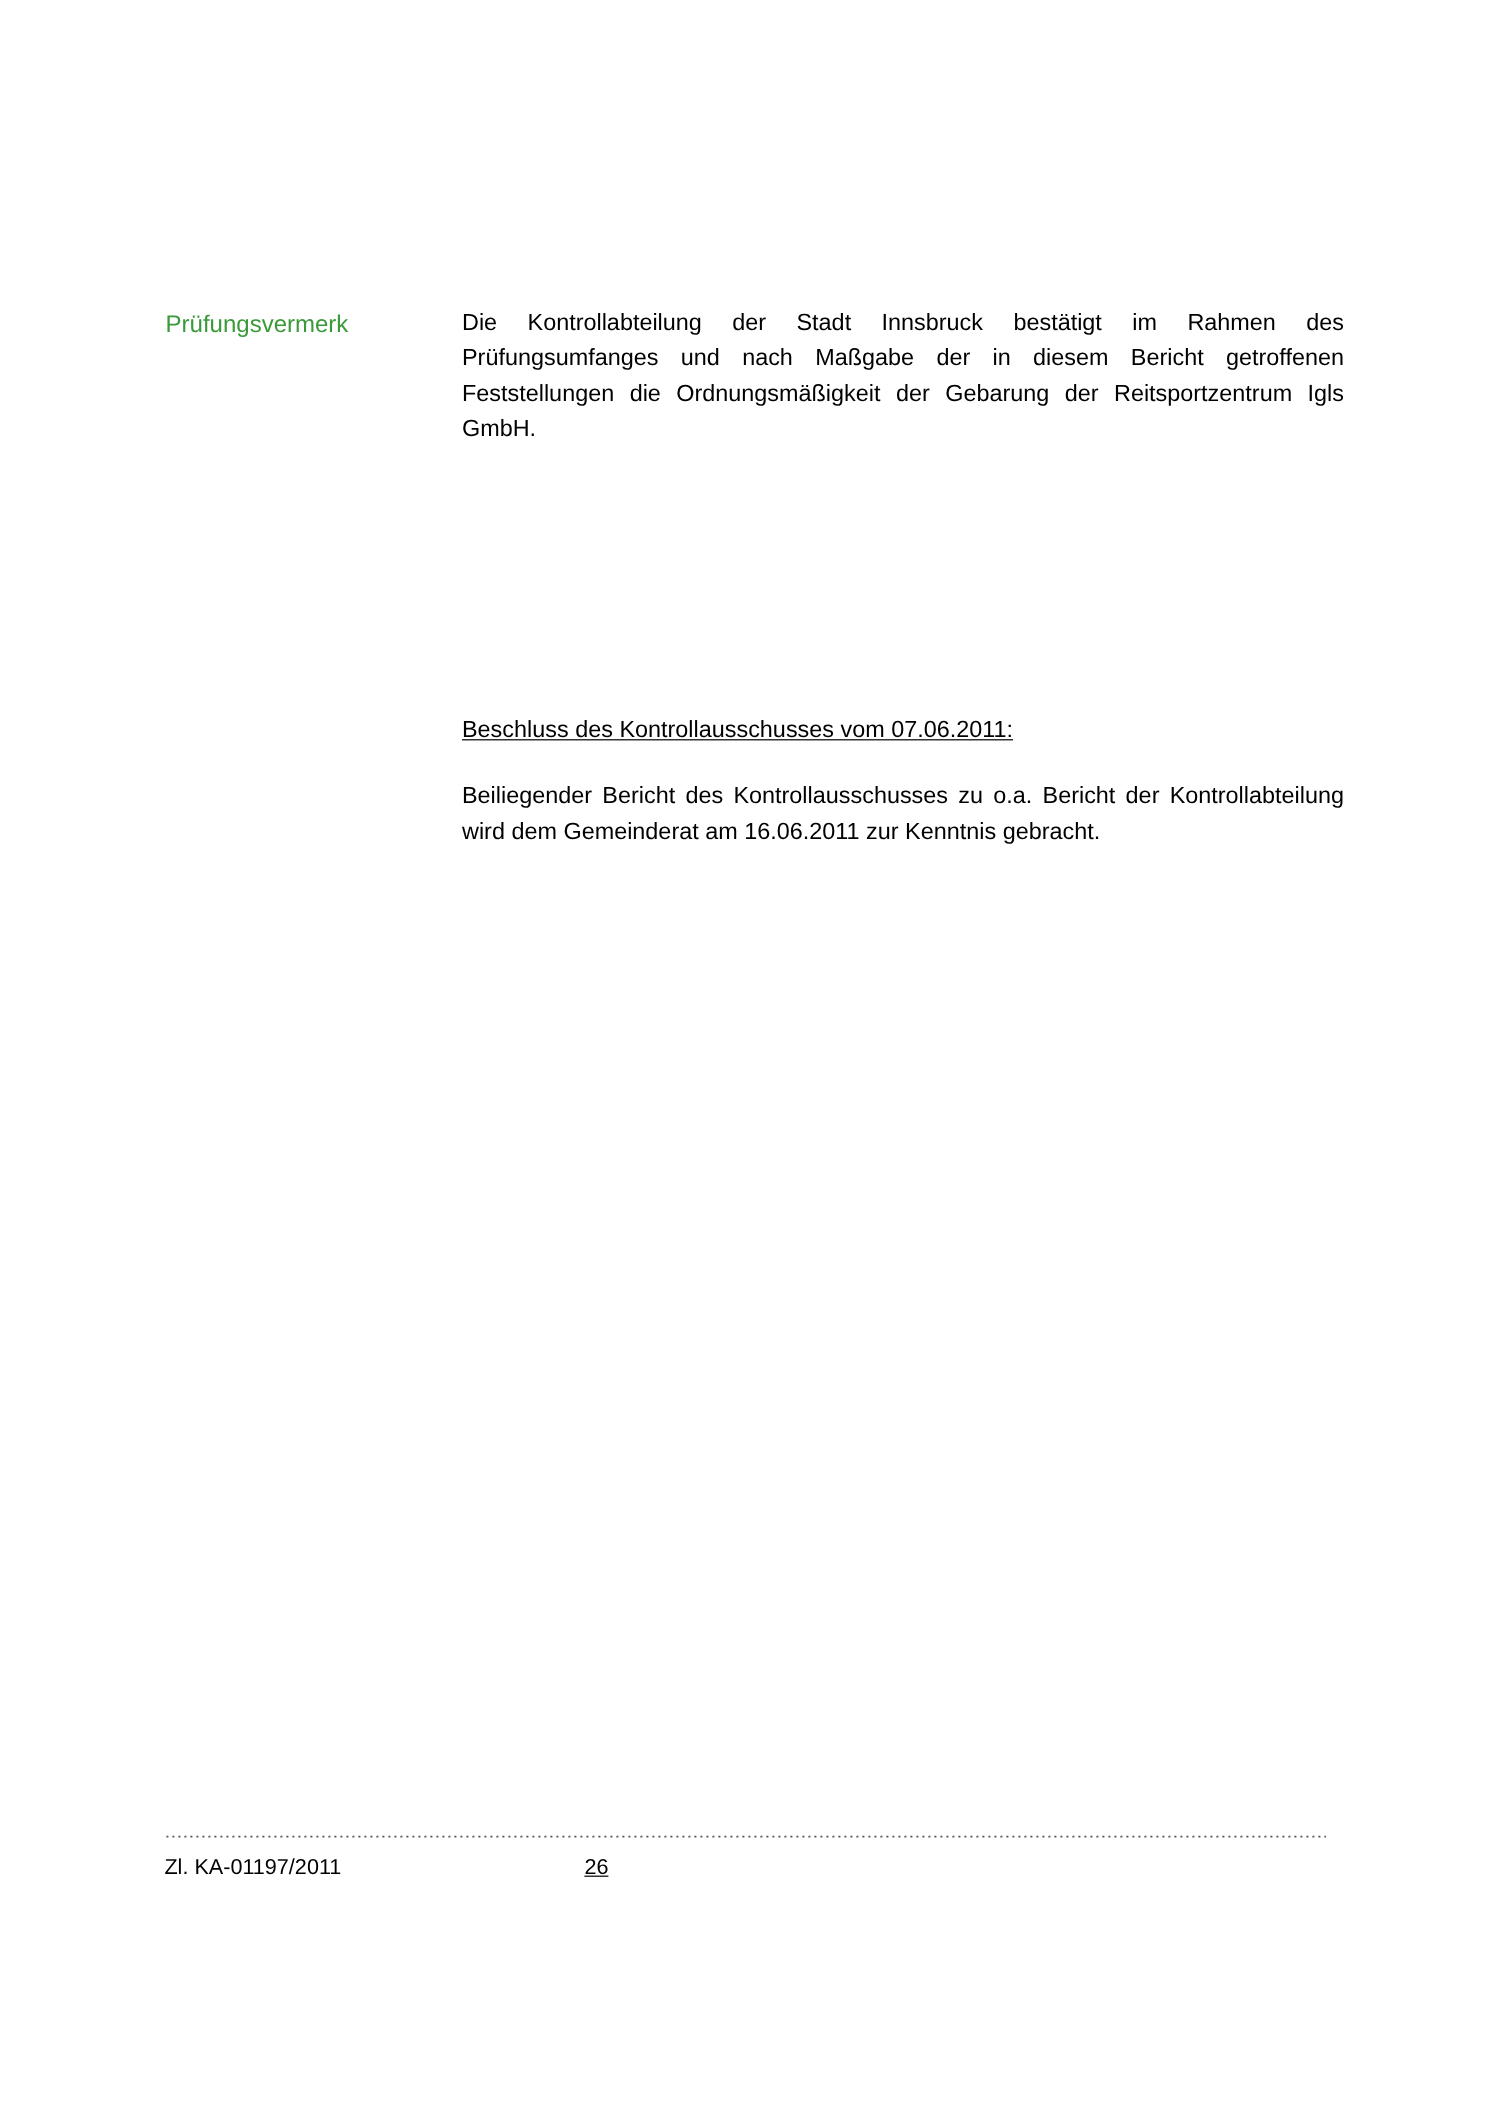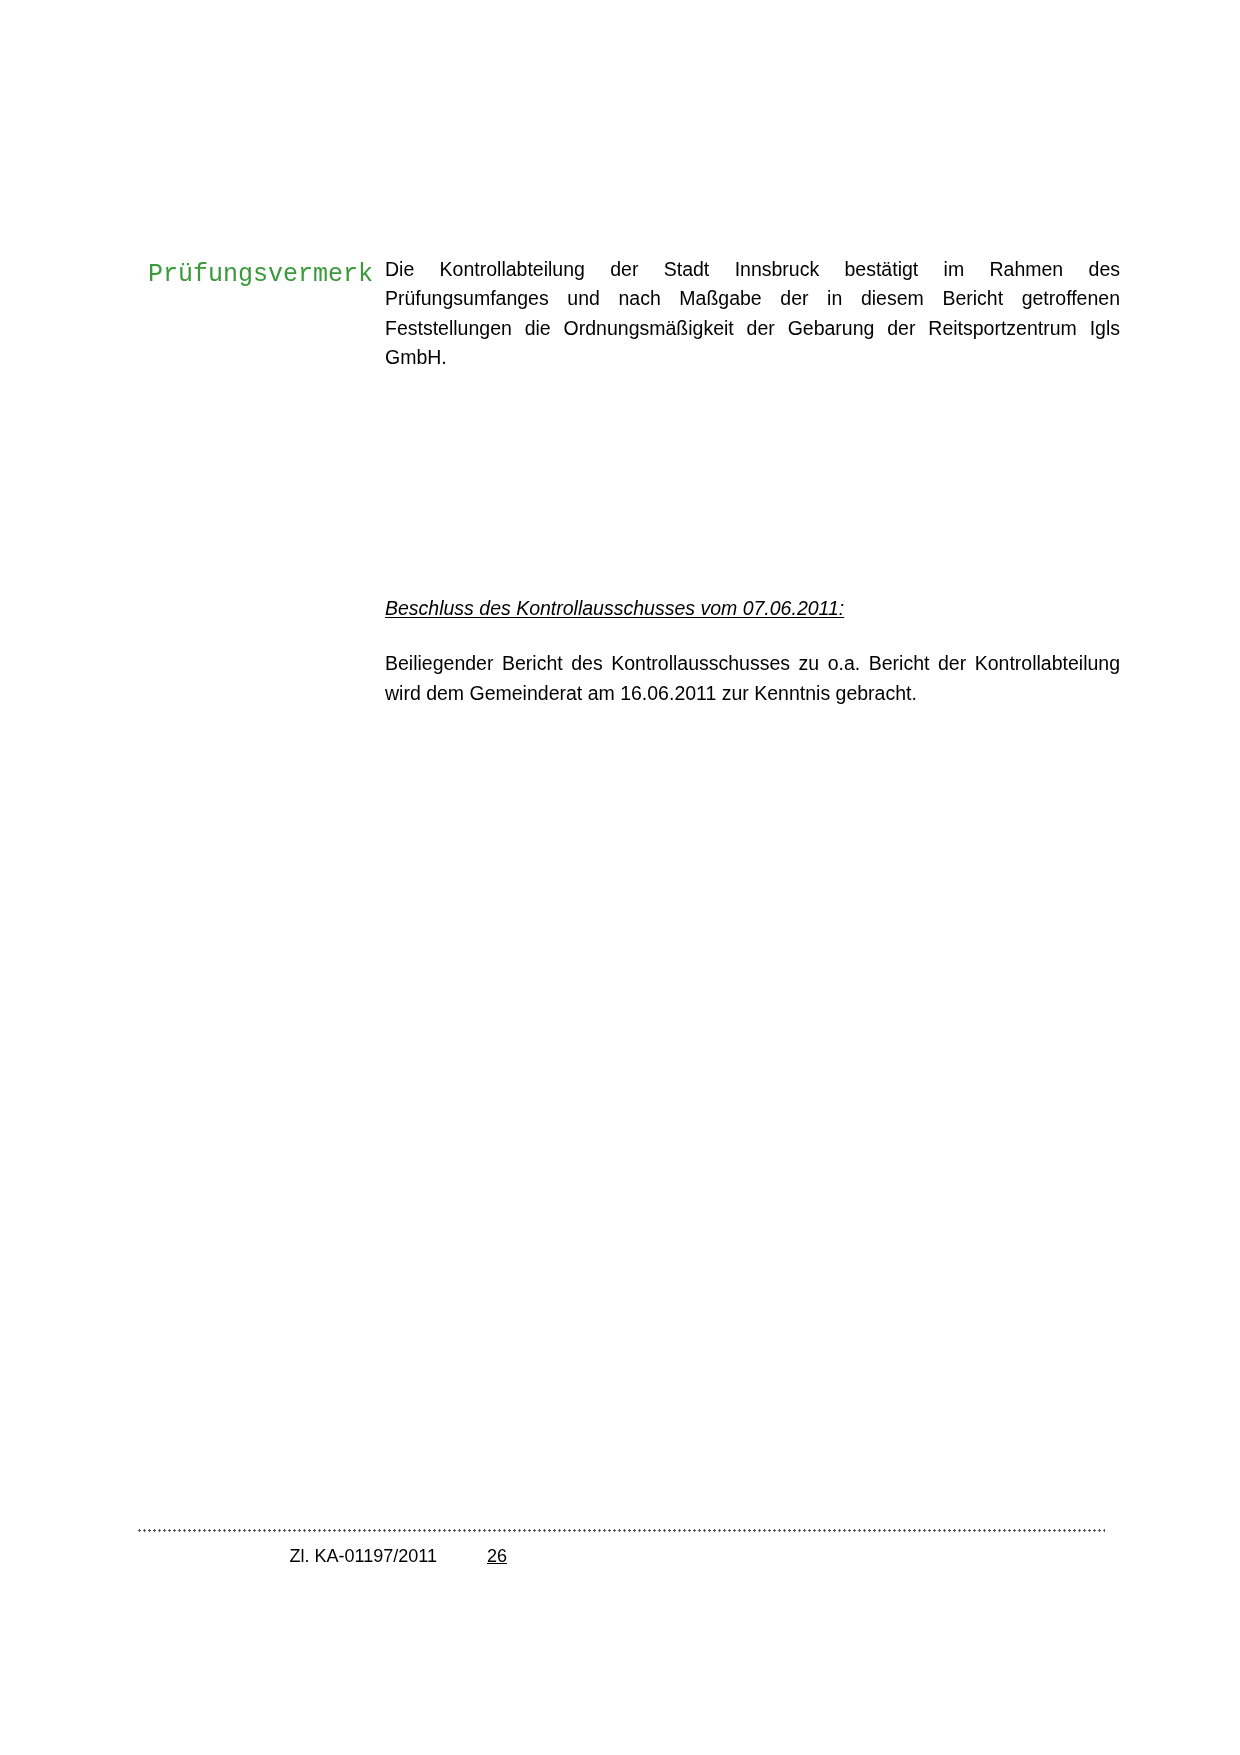--- a/index.html
+++ b/index.html
@@ -46,26 +46,25 @@
     background-image: radial-gradient(circle, #3a9a3a 0 1.2px, transparent 1.4px);
     background-size: 5px 3px;
     background-repeat: repeat-x;
     background-position: left center;
   }
 
   
   .margin-note {
     position: absolute;
     top: 258px;
-    left: 148px;
+    left: 138px;
     width: 240px;
     color: #3a9a3a;
-    font-size: 25px;
+    font-size: 20px;
     line-height: 1.35;
-    font-family: Liberation Mono, monospace;
   }
 
   
   .body-col {
     position: absolute;
     left: 385px;
     width: 735px;
     top: 255px;
   }
   .para {
@@ -84,21 +83,20 @@
   }
 
   .decision-heading {
     font-size: 19.5px;
     line-height: 1.5;
     margin: 0 0 26px 0;
   }
   .decision-heading span.u {
     text-decoration: underline;
     text-underline-offset: 2px;
-    font-style: italic;
   }
 
   .para-underline-lead {
     text-underline-offset: 2px;
   }
 
   
   .footer {
     position: absolute;
     left: 137px;
@@ -113,21 +111,21 @@
     background-repeat: repeat-x;
     background-position: left center;
   }
   .footer-row {
     margin-top: 14px;
     display: flex;
     align-items: baseline;
     font-size: 18px;
     color: #000;
   }
-  .footer-left { width: 300px; text-align: right; }
+  .footer-left { width: 300px; text-align: left; }
   .footer-center { flex: 1; text-align: center; }
   .footer-right { width: 120px; text-align: center; text-decoration: underline; }
 </style>
 </head>
 <body>
 
 <div class="page">
 
 
   <div class="margin-note">Prüfungsvermerk</div>

